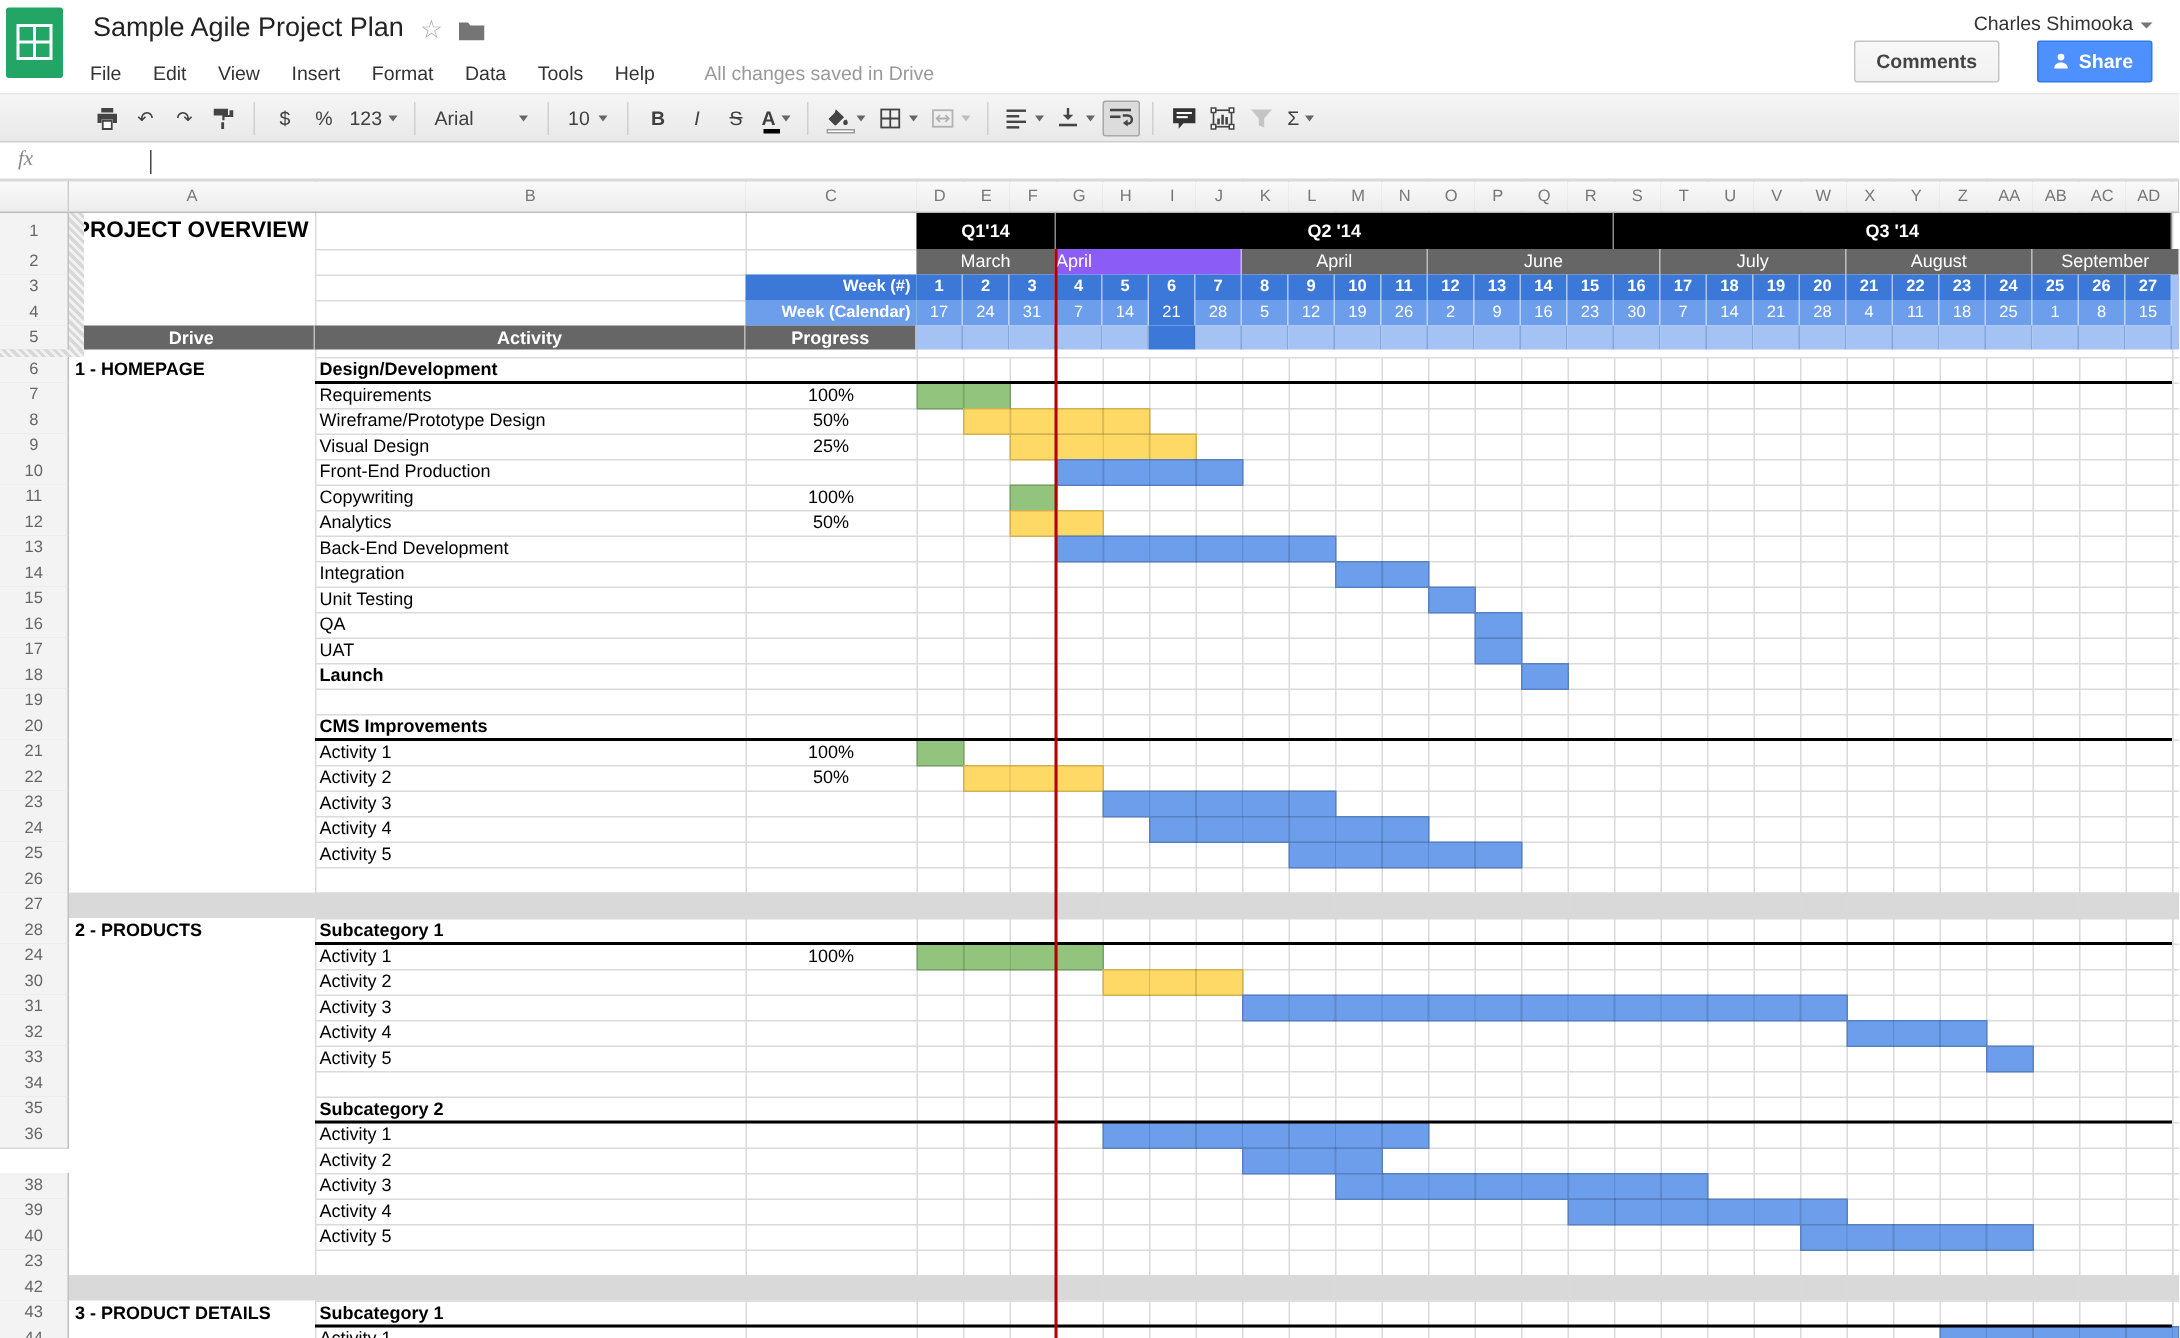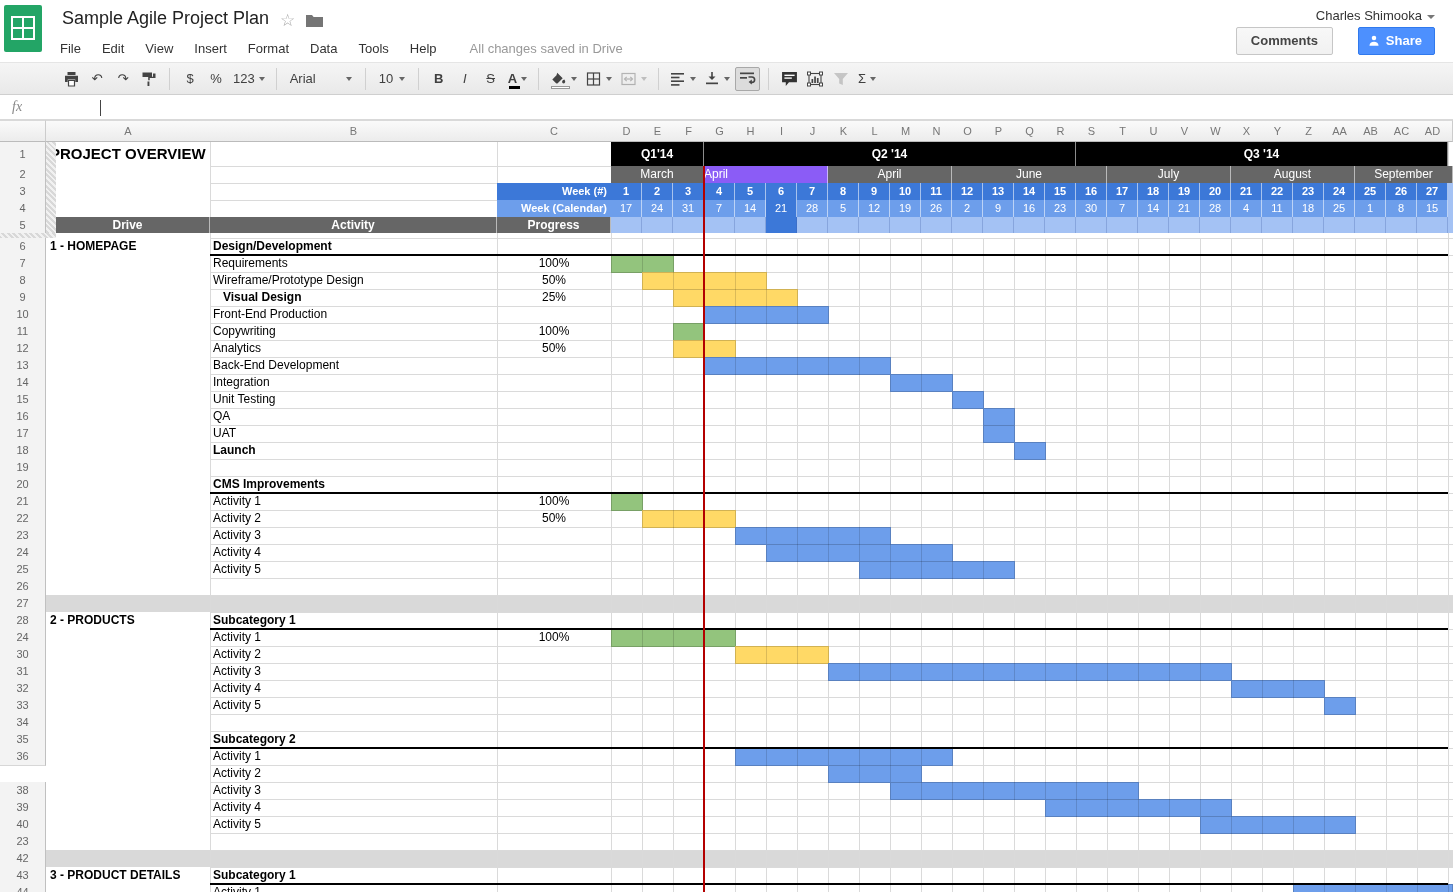--- a/index.html
+++ b/index.html
@@ -328,21 +328,21 @@
       <div class="gline" style="left: 210px; top: 884px; width: 1243px; height: 1px;"></div>
       <div class="celltext" style="left: 50px; top: 238px; font-weight: bold;">1 - HOMEPAGE</div>
       <div class="celltext" style="left: 213px; top: 238px; font-weight: bold;">Design/Development</div>
       <div class="blackline" style="left: 210px; top: 254px; width: 1238px;"></div>
       <div class="celltext" style="left: 213px; top: 255px; font-weight: normal;">Requirements</div>
       <div class="celltext" style="left: 497px; top: 255px; width: 114px; text-align: center;">100%</div>
       <div class="bar" style="left: 611px; top: 255px; width: 63px; height: 18px; background: repeating-linear-gradient(90deg, transparent 0px, transparent 30px, rgba(0, 0, 0, 0.14) 30px, rgba(0, 0, 0, 0.14) 31px) rgb(147, 196, 125);"></div>
       <div class="celltext" style="left: 213px; top: 272px; font-weight: normal;">Wireframe/Prototype Design</div>
       <div class="celltext" style="left: 497px; top: 272px; width: 114px; text-align: center;">50%</div>
       <div class="bar" style="left: 642px; top: 272px; width: 125px; height: 18px; background: repeating-linear-gradient(90deg, transparent 0px, transparent 30px, rgba(0, 0, 0, 0.14) 30px, rgba(0, 0, 0, 0.14) 31px) rgb(255, 217, 102);"></div>
-      <div class="celltext" style="left: 213px; top: 289px; font-weight: bold; margin-left: 10px;">Visual Design</div>
+      <div class="celltext" style="left: 213px; top: 289px; font-weight: normal;">Visual Design</div>
       <div class="celltext" style="left: 497px; top: 289px; width: 114px; text-align: center;">25%</div>
       <div class="bar" style="left: 673px; top: 289px; width: 125px; height: 18px; background: repeating-linear-gradient(90deg, transparent 0px, transparent 30px, rgba(0, 0, 0, 0.14) 30px, rgba(0, 0, 0, 0.14) 31px) rgb(255, 217, 102);"></div>
       <div class="celltext" style="left: 213px; top: 306px; font-weight: normal;">Front-End Production</div>
       <div class="bar" style="left: 704px; top: 306px; width: 125px; height: 18px; background: repeating-linear-gradient(90deg, transparent 0px, transparent 30px, rgba(0, 0, 0, 0.14) 30px, rgba(0, 0, 0, 0.14) 31px) rgb(109, 158, 235);"></div>
       <div class="celltext" style="left: 213px; top: 323px; font-weight: normal;">Copywriting</div>
       <div class="celltext" style="left: 497px; top: 323px; width: 114px; text-align: center;">100%</div>
       <div class="bar" style="left: 673px; top: 323px; width: 32px; height: 18px; background: repeating-linear-gradient(90deg, transparent 0px, transparent 30px, rgba(0, 0, 0, 0.14) 30px, rgba(0, 0, 0, 0.14) 31px) rgb(147, 196, 125);"></div>
       <div class="celltext" style="left: 213px; top: 340px; font-weight: normal;">Analytics</div>
       <div class="celltext" style="left: 497px; top: 340px; width: 114px; text-align: center;">50%</div>
       <div class="bar" style="left: 673px; top: 340px; width: 63px; height: 18px; background: repeating-linear-gradient(90deg, transparent 0px, transparent 30px, rgba(0, 0, 0, 0.14) 30px, rgba(0, 0, 0, 0.14) 31px) rgb(255, 217, 102);"></div>

